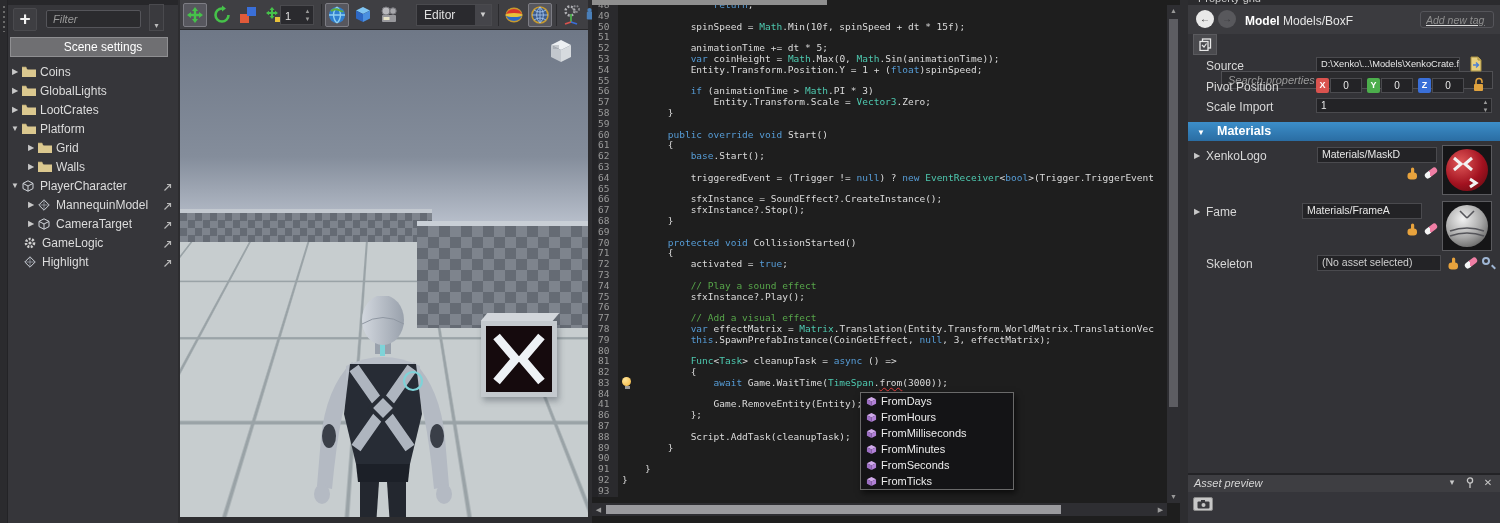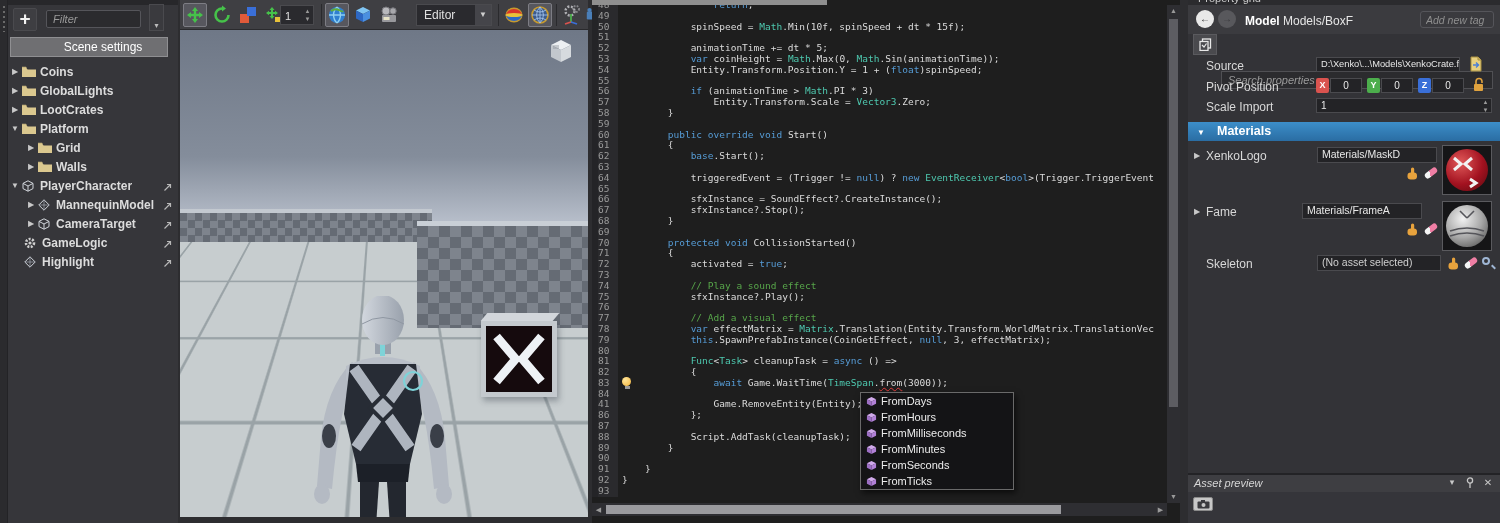--- a/index.html
+++ b/index.html
@@ -26,21 +26,21 @@
         border:1px solid #4a4a4e; color:#bbb; font-size:8px; text-align:center;
         line-height:42px; }
   #scene-settings-btn { left:10px; top:37px; width:158px; height:20px; background:#6f6f72;
         border:1px solid #8f8f92; color:#fff; font-size:12px; text-align:center;
         line-height:18px;padding-left:28px; }
   #scene-tree { left:8px; top:62px; width:170px; height:460px; }
   .tree-row { position:relative; height:19px; display:flex; align-items:center;
         color:#dcdcdc; font-size:12px; white-space:nowrap; }
   .tree-exp { width:14px; font-size:8px; color:#c8c8c8; text-align:center; flex:none; }
   .tree-ico { width:16px; flex:none; display:flex; align-items:center; }
-  .tree-label { margin-left:2px;font-weight:bold; }
+  .tree-label { margin-left:2px; }
   .tree-link { position:absolute; right:6px; top:5px; }
 
   
   #viewport { left:180px; top:0; width:408px; height:517px; background:#3f3f43; }
   #vp-toolbar { left:0; top:0; width:408px; height:30px; background:#3f3f43;
         border-bottom:1px solid #2a2a2d; }
   .tb-btn { position:absolute; top:3px; width:24px; height:24px; border-radius:2px;
         display:flex; align-items:center; justify-content:center; }
   .tb-btn.sel { background:#57575e; border:1px solid #7d7d84; }
   .tb-sep { position:absolute; top:4px; width:1px; height:22px; background:#2a2a2d; }
@@ -131,21 +131,21 @@
         color:#cccccc; }
   #pg-nav { left:0; top:5px; width:312px; height:29px; background:#3b3b3f; }
   .nav-circle { position:absolute; top:5px; width:18px; height:18px; border-radius:50%;
         text-align:center; line-height:17px; font-size:10px; }
   #nav-back { left:8px; background:#e9e9e9; color:#2b2b2b; }
   #nav-fwd  { left:30px; background:#58585c; color:#39393d; }
   #pg-title { position:absolute; left:57px; top:9px; font-size:12px; color:#e6e6e6; }
   #pg-title b { color:#ffffff; }
   #add-tag-input { position:absolute; left:232px; top:6px; width:74px; height:17px;
         background:#3a3a3e; border:1px solid #55555a; border-radius:3px; color:#dcdcdc;
-        font-size:10.5px; font-style:italic; padding:0 5px; }
+        font-size:10.5px; font-style:italic; padding:0 5px;text-decoration:underline; }
   #add-tag-input::placeholder { color:#8f8f8f; font-style:italic; }
   #pg-search-row { left:0; top:34px; width:312px; height:24px; }
   #pg-search-btn { position:absolute; left:5px; top:0; width:24px; height:21px;
         background:#4a4a4e; border:1px solid #5a5a5e; display:flex; align-items:center;
         justify-content:center; }
   #pg-search-input { position:absolute; left:33px; top:1px; width:272px; height:18px;
         background:#2b2b2e; border:1px solid #505054; color:#dcdcdc; font-size:11px;
         font-style:italic; padding:0 6px;margin-top:36px; }
   #pg-search-input::placeholder { color:#9a9a9a; font-style:italic; }
   .pg-label { position:absolute; left:18px; font-size:12px; color:#d8d8d8; }

